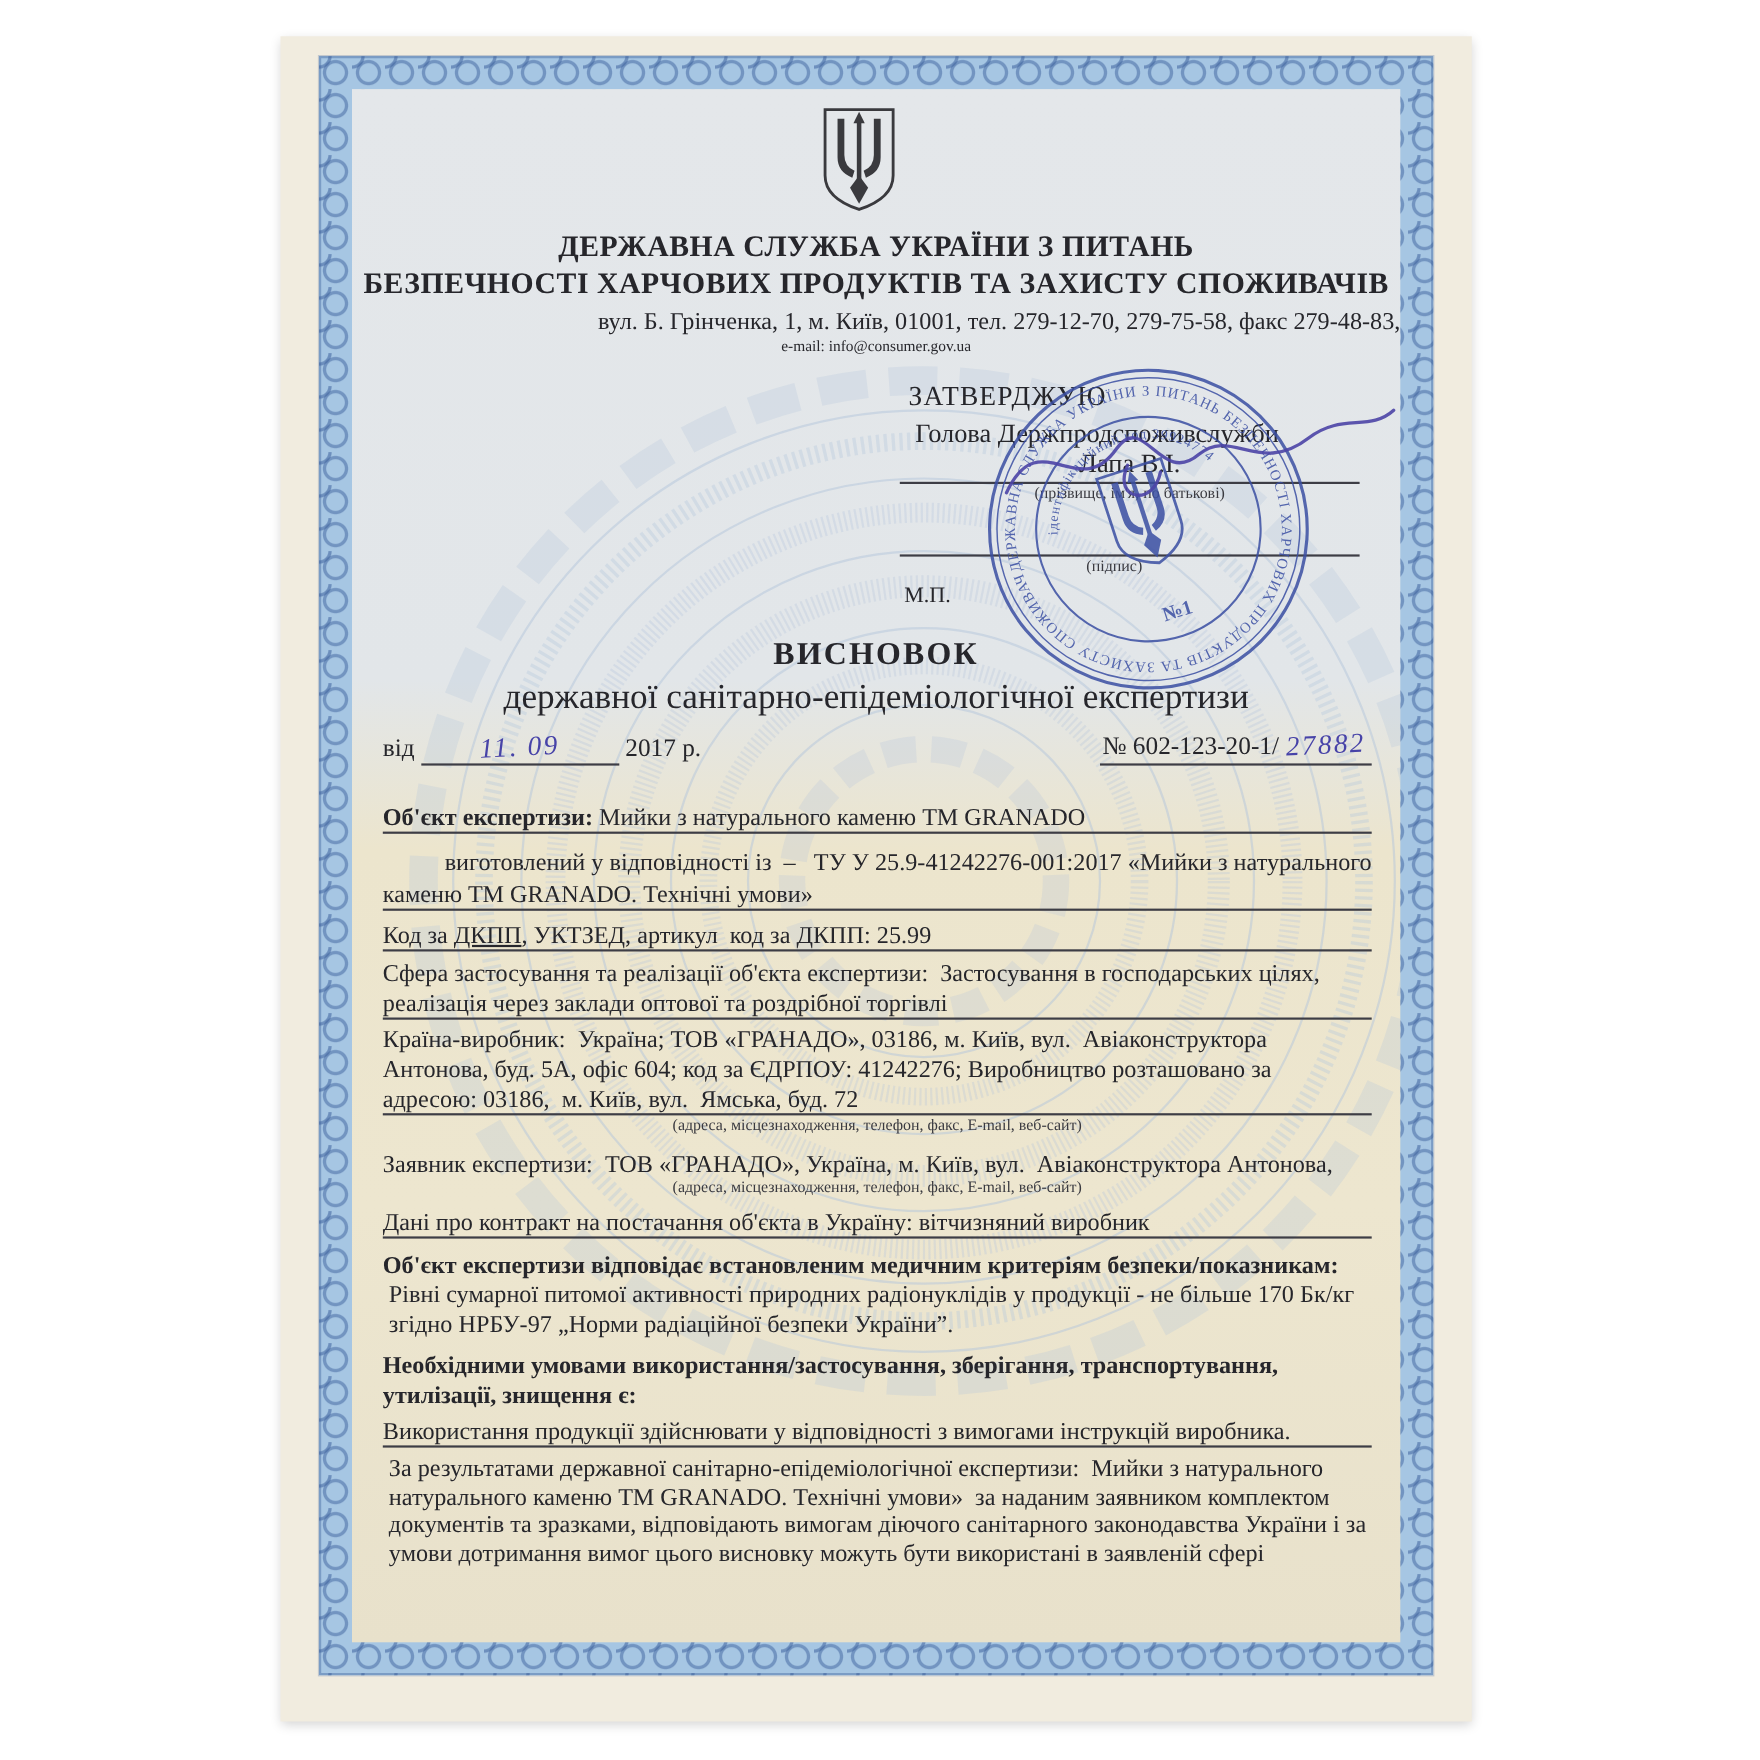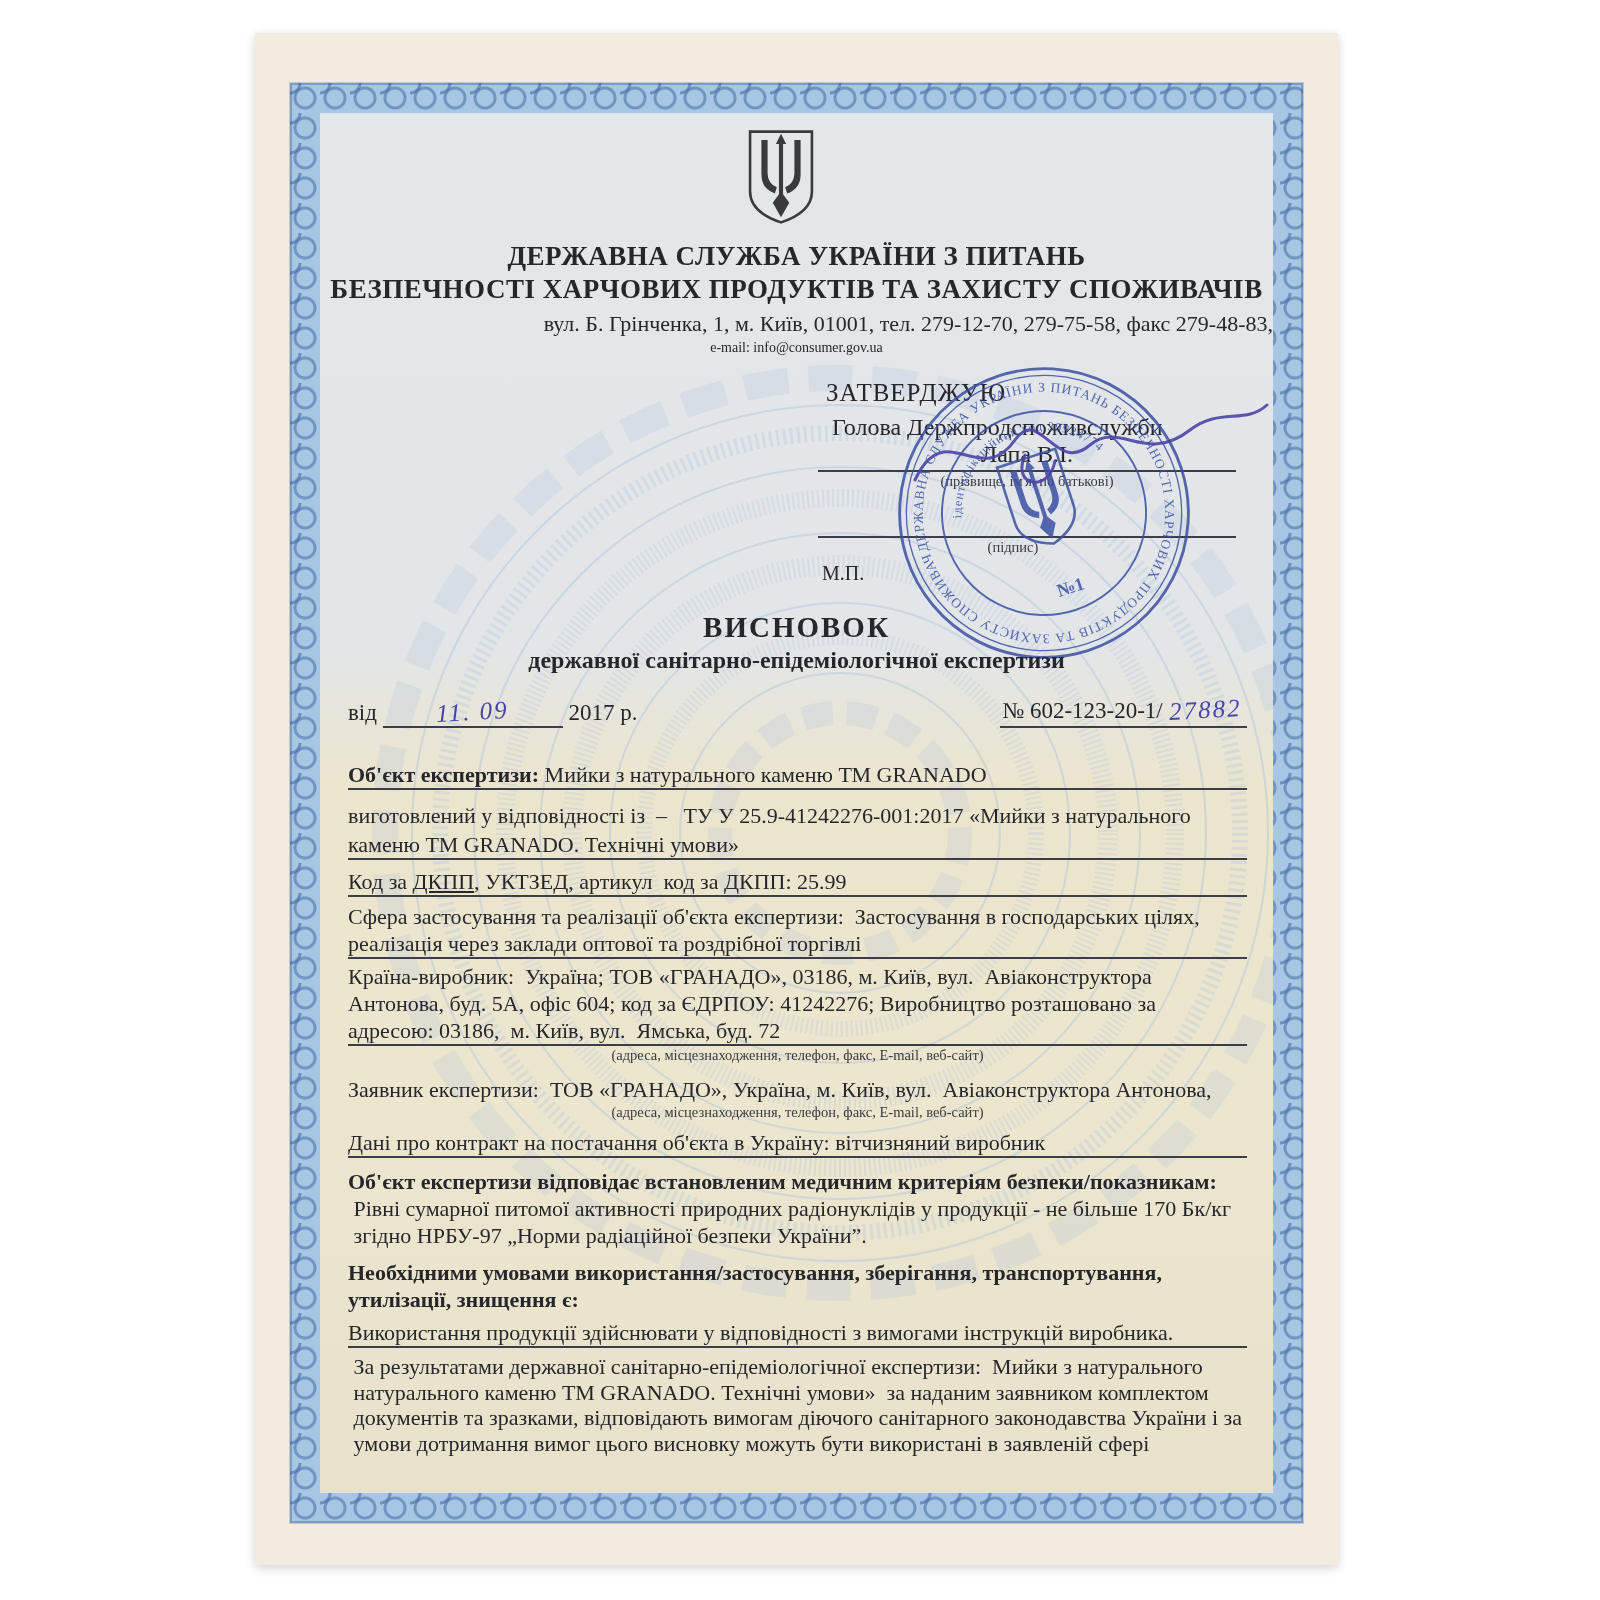--- a/index.html
+++ b/index.html
@@ -8,21 +8,21 @@
          font-family:"Liberation Serif","DejaVu Serif",serif;color:#26262b;}
   
   .paper{position:absolute;left:255px;top:33px;width:1083px;height:1532px;
          background:#f1ecdf;box-shadow:0 3px 10px rgba(0,0,0,.18);}
   .border-band{position:absolute;left:35px;top:18px;right:35px;bottom:42px;
          background-color:#a6c6e3;
          background-image:
            radial-gradient(circle at 0px 0px, transparent 8px, rgba(62,98,158,.55) 9px, rgba(62,98,158,.55) 11px, transparent 12px),
            radial-gradient(circle at 15px 15px, transparent 8px, rgba(62,98,158,.50) 9px, rgba(62,98,158,.50) 11px, transparent 12px);
          background-size:30px 30px;
-         box-shadow:inset 0 0 0 2px rgba(58,92,152,.40), 0 0 0 1px rgba(58,92,152,.25);margin-top:32px;}
+         box-shadow:inset 0 0 0 2px rgba(58,92,152,.40), 0 0 0 1px rgba(58,92,152,.25);}
   .content{position:absolute;left:30px;top:30px;right:30px;bottom:30px;overflow:hidden;
          background:linear-gradient(180deg,#e4e7ea 0%,#e2e6e9 38%,#ece5cd 49%,#ede6cf 72%,#e8e1cb 100%);}
   .rosette{position:absolute;left:40px;top:240px;pointer-events:none;}
   
   .trident-top{position:absolute;left:428px;top:16px;width:66px;height:96px;}
   .c{position:absolute;left:0;right:0;text-align:center;}
   .org{font-weight:bold;font-size:27px;letter-spacing:.5px;}
   .org1{top:128px;} .org2{top:161px;}
   .addr{top:198px;font-size:22px;text-align:right;} .email{top:227px;font-size:14px;}
   
@@ -34,36 +34,36 @@
   .hint{font-size:14.5px;text-align:center;color:#3a3a40;line-height:18px;}
   .sig2{height:28px;margin-top:18px;width:100%;}
   .hint2{width:200px;margin-left:95px;}
   .mp{font-size:20px;margin-top:6px;margin-left:4px;}
   
   .stamp{position:absolute;left:570px;top:246px;width:308px;height:308px;
          transform:rotate(-18deg);opacity:.85;pointer-events:none;}
   .signature{position:absolute;left:585px;top:272px;pointer-events:none;}
   
   .title-main{top:498px;font-size:29px;font-weight:bold;letter-spacing:2px;}
-  .title-sub{top:534px;font-size:24px;font-weight:bold;}
+  .title-sub{top:534px;font-size:32px;font-weight:normal;}
   
   .meta{position:absolute;left:28px;right:26px;top:583px;display:flex;
         justify-content:space-between;align-items:flex-end;font-size:23px;}
   .slot{display:inline-block;width:180px;text-align:center;border-bottom:2px solid #3d3d45;}
   .hand{font-style:italic;color:#4743a8;letter-spacing:2px;display:inline-block;
         transform:rotate(-3deg);font-size:25px;}
   .metaright{border-bottom:2px solid #3d3d45;padding:0 6px 2px 2px;}
   
   .docbody{position:absolute;left:28px;right:26px;top:648px;}
   .l{font-size:22px;line-height:27px;white-space:pre-wrap;}
   .u{border-bottom:2px solid #3d3d45;}
   .b{font-weight:bold;}
   .res{line-height:25.5px;}
   .udkpp{text-decoration:underline;}
-  .mb2{margin-bottom:2px;}.mb4{margin-bottom:4px;}.mb6{margin-bottom:6px;}
+  .mb2{margin-bottom:2px;text-align:right;}.mb4{margin-bottom:4px;}.mb6{margin-bottom:6px;}
   .mb8{margin-bottom:8px;}.mb10{margin-bottom:10px;}.mb12{margin-bottom:12px;}
 </style>
 </head>
 <body>
 
 <div id="photo">
   <div class="paper">
     <div class="border-band">
       <div class="content">
 

